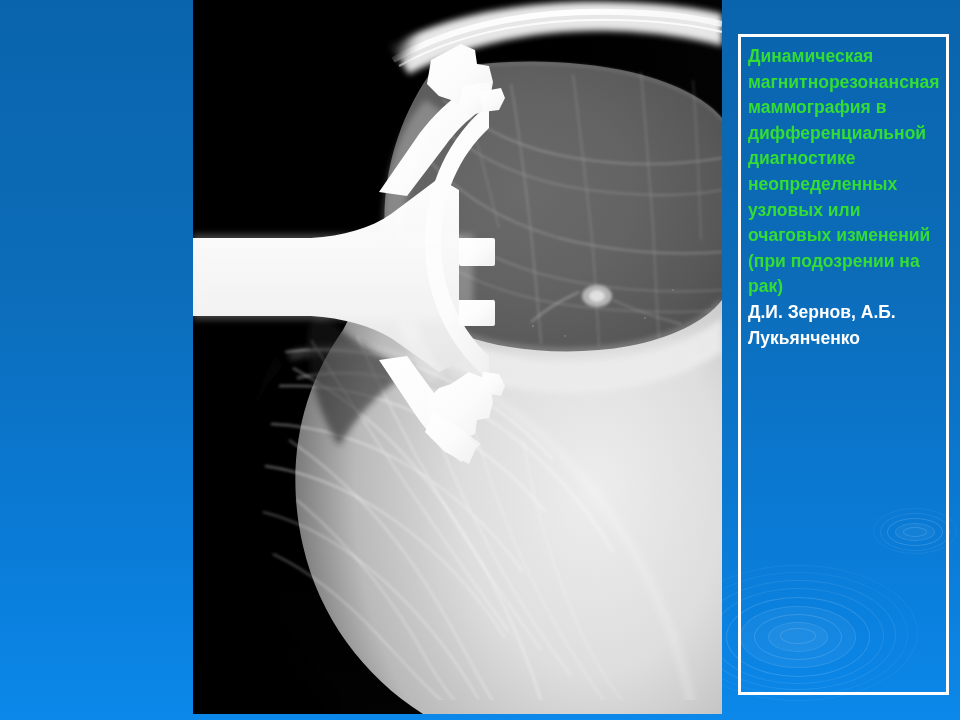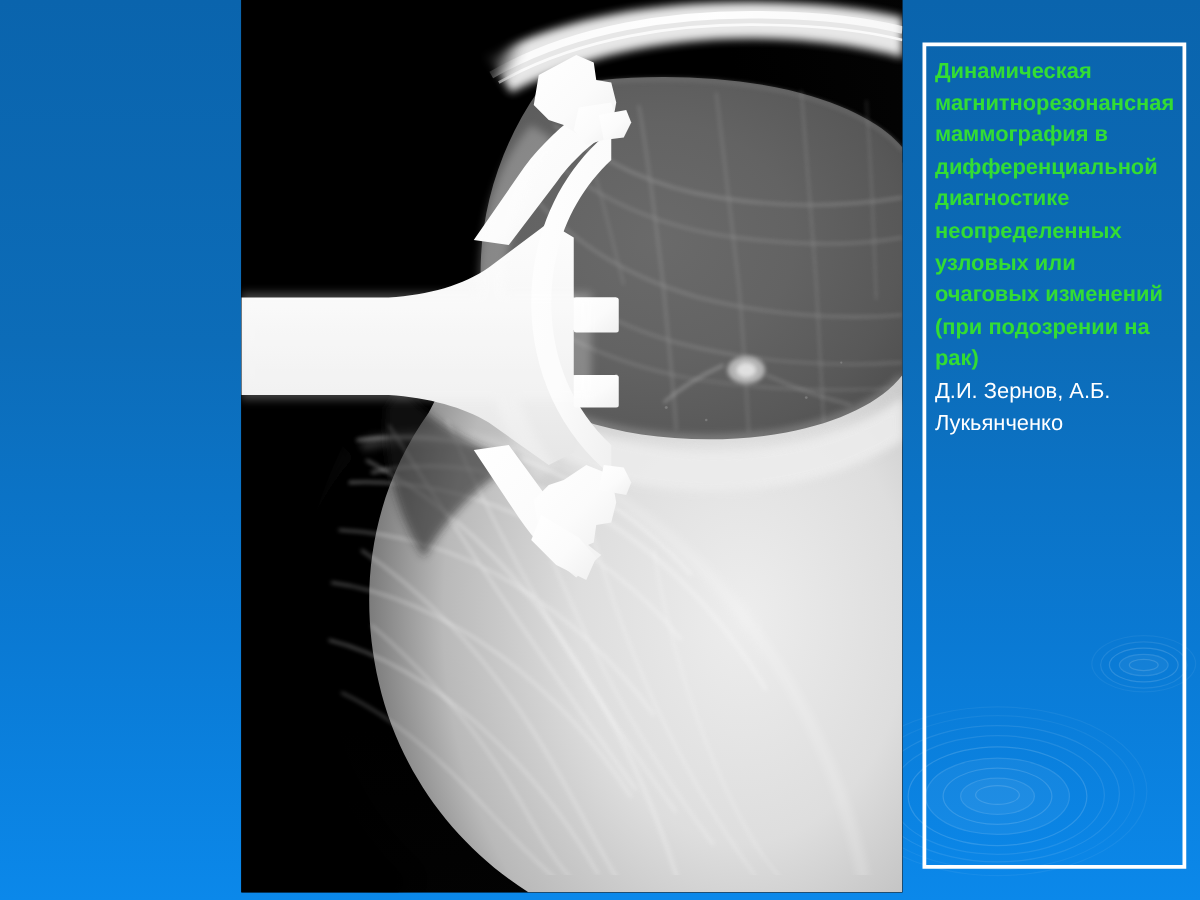--- a/index.html
+++ b/index.html
@@ -66,21 +66,21 @@
     line-height: 25.6px;
     font-weight: bold;
     letter-spacing: 0px;
     white-space: pre-wrap;
   }
   .author-text {
     margin: 0;
     color: #ffffff;
     font-size: 17.5px;
     line-height: 25.6px;
-    font-weight: normal;
+    font-weight: bold;
     white-space: pre-wrap;
   }
 </style>
 </head>
 <body>
 
 <div id="slide">
 
   <div class="ripple-layer">
 

